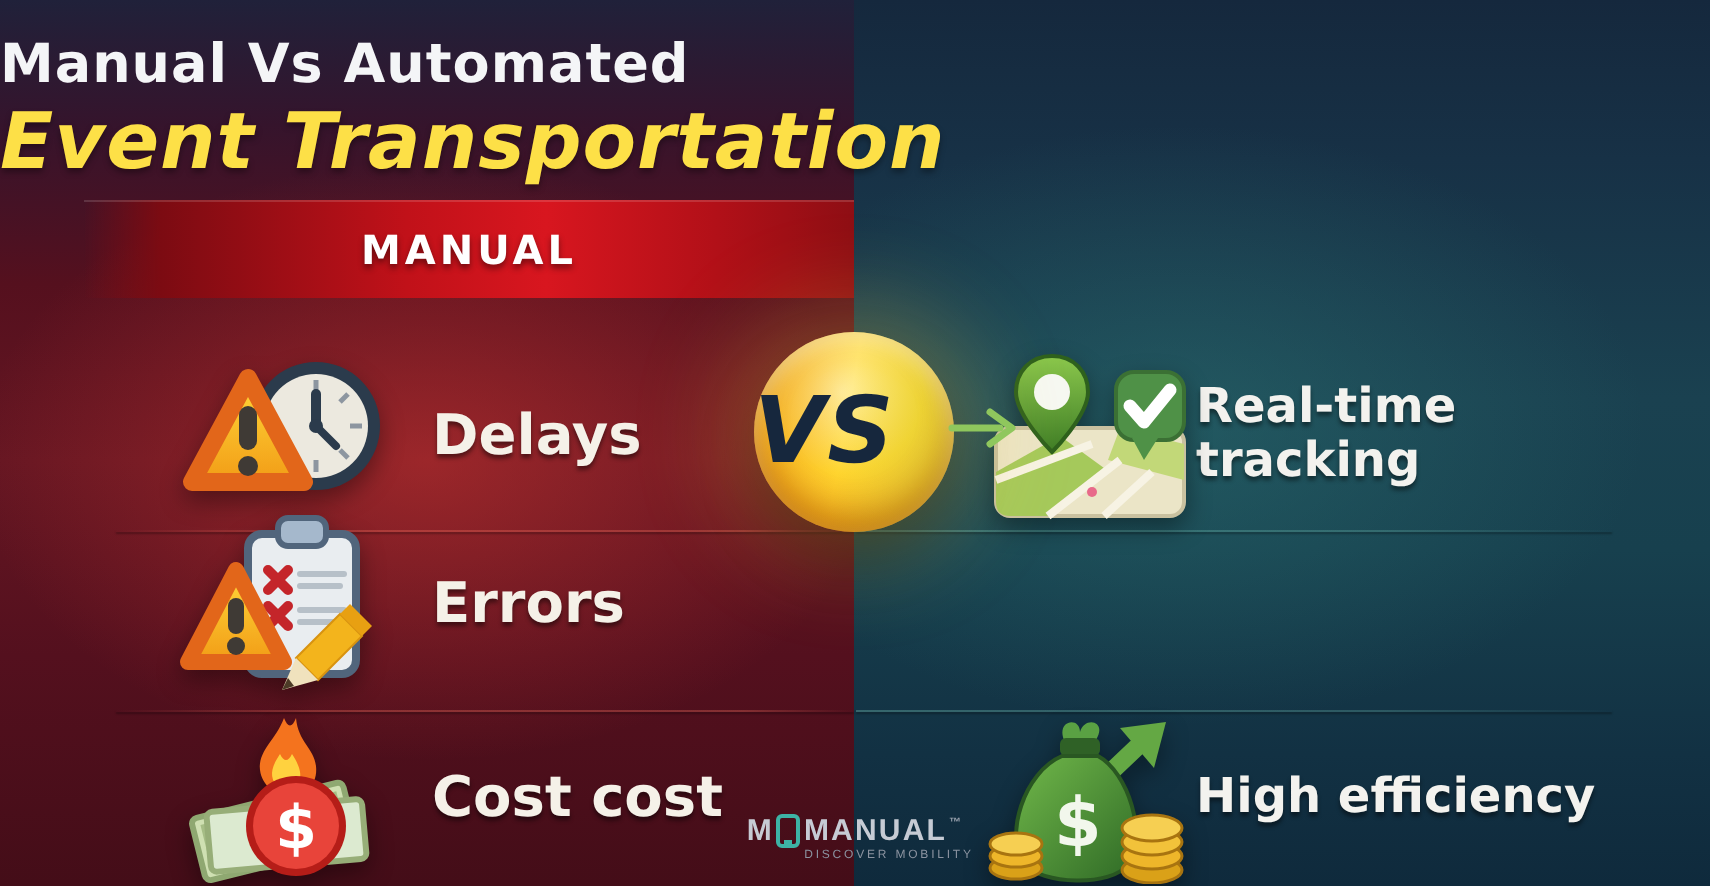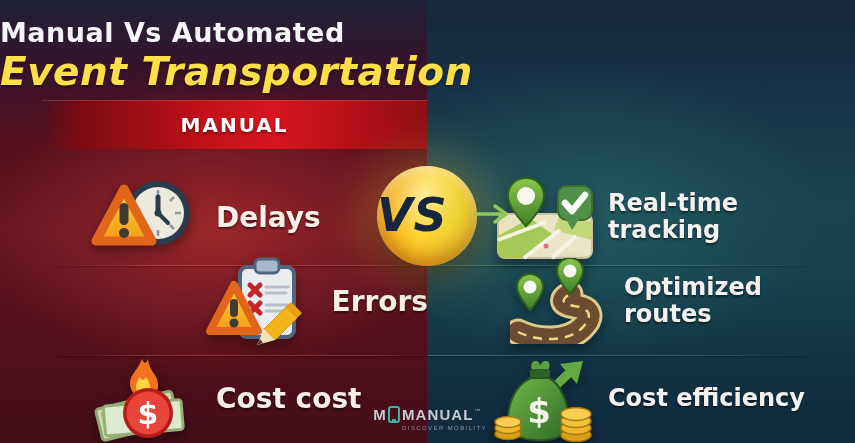--- a/index.html
+++ b/index.html
@@ -41,27 +41,27 @@
   
   .hdiv { position:absolute; height:1px; }
   .hdiv.left  { left:58px;  width:369px; background:linear-gradient(90deg, rgba(255,120,100,0) 0%, rgba(255,120,100,0.30) 25%, rgba(255,120,100,0.30) 85%, rgba(255,120,100,0) 100%); box-shadow:0 1px 1px rgba(0,0,0,0.30); }
   .hdiv.right { left:428px; width:378px; background:linear-gradient(90deg, rgba(135,220,200,0.30) 0%, rgba(135,220,200,0.22) 70%, rgba(135,220,200,0) 100%); box-shadow:0 1px 1px rgba(0,0,0,0.30); }
   .hdiv.r1 { top:265px; } .hdiv.r2 { top:355px; }
   
   .row { position:absolute; display:flex; align-items:center; }
   .row.l { left:88px; width:340px; }
   .row.r { left:494px; width:330px; }
   .row.y1 { top:170px; height:94px; }
-  .row.y2 { top:266px; height:70px;justify-content:flex-end; }
+  .row.y2 { top:266px; height:70px; }
   .row.y3 { top:356px; height:85px; }
   .icon  { width:112px; height:88px; flex:0 0 auto; filter:drop-shadow(0 5px 6px rgba(0,0,0,0.38)); }
   .icon-r{ width:104px; height:86px; flex:0 0 auto; filter:drop-shadow(0 5px 6px rgba(0,0,0,0.38)); }
   .lbl   { margin-left:16px; font-size:28px; font-weight:700; color:#f5f1e8;
            text-shadow:0 2px 2px rgba(0,0,0,0.45); }
-  .lbl-r { margin-left:10px; font-size:24px; font-weight:700; color:#f3f2ee; width:200px; line-height:1.12;
+  .lbl-r { margin-left:0; font-size:24px; font-weight:700; color:#f3f2ee; width:200px; line-height:1.12;
            text-shadow:0 2px 2px rgba(0,0,0,0.45); }
   
   .vs-wrap { position:absolute; left:377px; top:166px; width:100px; height:100px; border-radius:50%;
              box-shadow:0 0 46px 14px rgba(250,200,60,0.28), 0 14px 26px rgba(0,0,0,0.40);
              background:
                linear-gradient(100deg, rgba(232,128,14,0.55) 0%, rgba(250,200,40,0) 46%, rgba(188,208,70,0.45) 100%),
                radial-gradient(circle at 44% 30%, #ffef9f 0%, #ffd52f 45%, #f0a51a 85%, #d67f12 100%);
              display:flex; align-items:center; justify-content:flex-start; }
   .vs-inner { position:absolute; inset:0; border-radius:50%;
               box-shadow:inset 0 -8px 16px rgba(150,70,0,0.45), inset 0 5px 10px rgba(255,255,230,0.55); }
@@ -193,36 +193,20 @@
       <circle cx="52" cy="72" r="2.5" fill="#e86a8a"></circle>
       <path d="M32 4 C21 4 14 12 14 22 C14 34 32 52 32 52 C32 52 50 34 50 22 C50 12 43 4 32 4 Z" fill="url(#pinG)" stroke="#2e611d" stroke-width="2"></path>
       <circle cx="32" cy="22" r="9" fill="#f6f8f2"></circle>
       <rect x="64" y="12" width="34" height="34" rx="9" fill="#4f9147" stroke="#3b7034" stroke-width="2"></rect>
       <path d="M72 45 L78 56 L85 45 Z" fill="#4f9147"></path>
       <path d="M71 29 L78 37 L91 21" stroke="#ffffff" stroke-width="6.5" fill="none" stroke-linecap="round" stroke-linejoin="round"></path>
     </svg>
     <div class="lbl-r">Real-time tracking</div>
   </div>
 
-  <div class="row r y2">
-    <svg class="icon-r" viewBox="0 0 104 86">
-      <path d="M8 74 C28 84 58 84 72 70 C84 58 80 50 64 48 C52 46 50 42 60 36" fill="none" stroke="#dcc98c" stroke-width="27" stroke-linecap="round"></path>
-      <path d="M8 74 C28 84 58 84 72 70 C84 58 80 50 64 48 C52 46 50 42 60 36" fill="none" stroke="#6d4b31" stroke-width="21" stroke-linecap="round"></path>
-      <path d="M8 74 C28 84 58 84 72 70 C84 58 80 50 64 48 C52 46 50 42 60 36" fill="none" stroke="#eeda85" stroke-width="2.5" stroke-dasharray="9 7"></path>
-      <g transform="translate(2,14)">
-        <path d="M18 2 C10 2 5 8 5 15 C5 24 18 38 18 38 C18 38 31 24 31 15 C31 8 26 2 18 2 Z" fill="url(#pinG)" stroke="#2e611d" stroke-width="2"></path>
-        <circle cx="18" cy="15" r="6.5" fill="#f6f8f2"></circle>
-      </g>
-      <g transform="translate(42,-2)">
-        <path d="M18 2 C10 2 5 8 5 15 C5 24 18 38 18 38 C18 38 31 24 31 15 C31 8 26 2 18 2 Z" fill="url(#pinG)" stroke="#2e611d" stroke-width="2"></path>
-        <circle cx="18" cy="15" r="6.5" fill="#f6f8f2"></circle>
-      </g>
-    </svg>
-    <div class="lbl-r">Optimized routes</div>
-  </div>
 
   <div class="row r y3">
     <svg class="icon-r" viewBox="0 0 104 86">
       <defs>
         <linearGradient id="bagG" x1="0" y1="0" x2="1" y2="1">
           <stop offset="0" stop-color="#71b84a"></stop>
             <stop offset="1" stop-color="#2f6a26"></stop>
         </linearGradient>
       </defs>
       <path d="M34 56 L74 18" stroke="#64a844" stroke-width="9" stroke-linecap="round"></path>
@@ -234,21 +218,21 @@
       <g stroke="#a87410" stroke-width="1.5">
         <ellipse cx="14" cy="78" rx="13" ry="5.5" fill="#daa118"></ellipse>
         <ellipse cx="14" cy="72" rx="13" ry="5.5" fill="#eeb62a"></ellipse>
         <ellipse cx="14" cy="66" rx="13" ry="5.5" fill="#f6cf52"></ellipse>
         <ellipse cx="82" cy="79" rx="15" ry="6.5" fill="#daa118"></ellipse>
         <ellipse cx="82" cy="72" rx="15" ry="6.5" fill="#eeb62a"></ellipse>
         <ellipse cx="82" cy="65" rx="15" ry="6.5" fill="#f2c23a"></ellipse>
         <ellipse cx="82" cy="58" rx="15" ry="6.5" fill="#f6cf52"></ellipse>
       </g>
     </svg>
-    <div class="lbl-r">Cost efficiency</div>
+    <div class="lbl-r">High efficiency</div>
   </div>
 
   <div class="vs-wrap">
     <div class="vs-inner"></div>
     <div class="vs-text">VS</div>
   </div>
   <svg class="vs-arrow" width="34" height="26" viewBox="0 0 34 26">
     <path d="M2 13 L26 13" stroke="#8fc75d" stroke-width="3.5" stroke-linecap="round"></path>
     <path d="M21 5 L32 13 L21 21" fill="none" stroke="#8fc75d" stroke-width="3.5" stroke-linecap="round" stroke-linejoin="round"></path>
   </svg>

